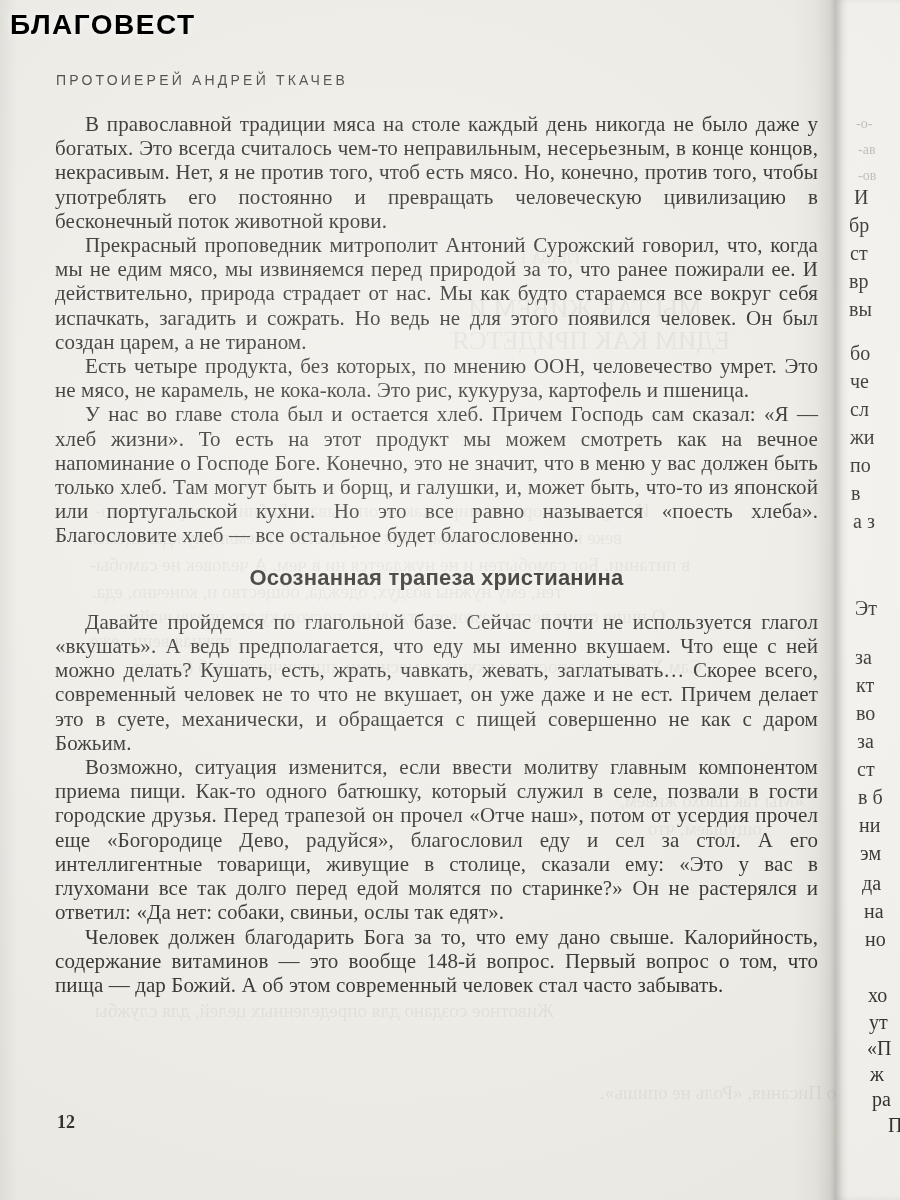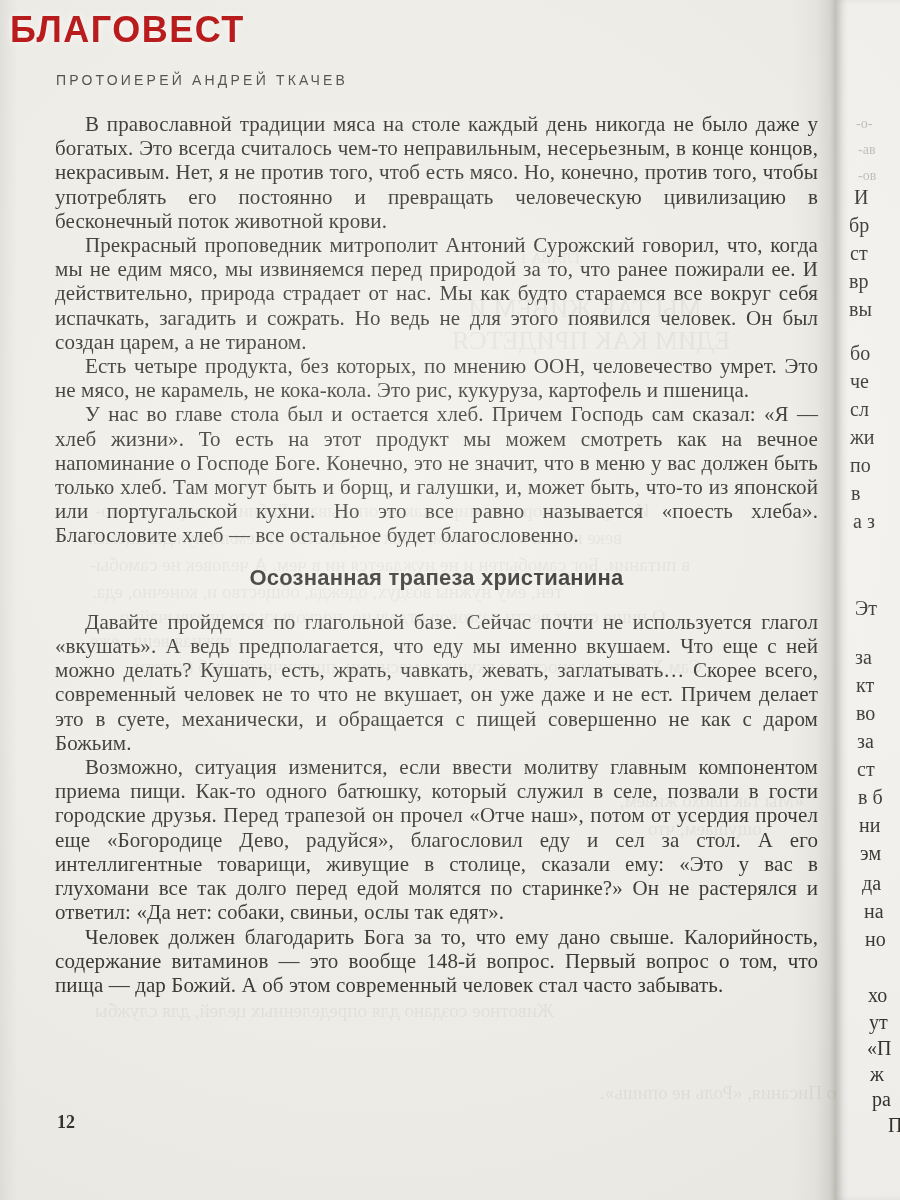--- a/index.html
+++ b/index.html
@@ -13,22 +13,22 @@
       radial-gradient(120% 90% at 42% 40%, rgba(255,255,255,0.25), rgba(0,0,0,0.035) 85%);
     z-index:6;}
   
   .fold-shadow{position:absolute;top:0;left:792px;width:44px;height:100%;z-index:3;
     background:linear-gradient(90deg,rgba(95,90,78,0) 0%,rgba(95,90,78,0.05) 55%,
                rgba(95,90,78,0.16) 86%,rgba(70,65,55,0.28) 100%);}
   .next-page{position:absolute;top:0;left:836px;width:64px;height:100%;background:#f6f5f1;z-index:4;
     box-shadow:inset 8px 0 10px -5px rgba(60,55,45,0.35);}
   
   .logo{position:absolute;top:9px;left:10px;z-index:7;
-    font-family:"Liberation Sans",sans-serif;font-weight:800;font-size:36px;letter-spacing:1.5px;
-    color:#b91c1c;text-shadow:0 0 8px rgba(255,255,255,0.85);}
+    font-family:"Liberation Sans",sans-serif;font-weight:800;font-size:28px;letter-spacing:1.5px;
+    color:#000000;text-shadow:0 0 8px rgba(255,255,255,0.85);}
   
   .running-head{position:absolute;top:72px;left:56px;z-index:5;
     font-family:"Liberation Sans",sans-serif;font-size:14px;letter-spacing:3.2px;
     color:#3f3d39;}
   
   .text-col{position:absolute;top:112px;left:55px;width:763px;z-index:5;
     font-size:21px;line-height:24.2px;text-align:justify;color:#272420;
     hyphens:auto;-webkit-hyphens:auto;letter-spacing:0.1px;}
   .text-col p{margin:0;text-indent:30px;}
   .section-heading{font-family:"Liberation Sans",sans-serif;font-weight:700;font-size:22px;

